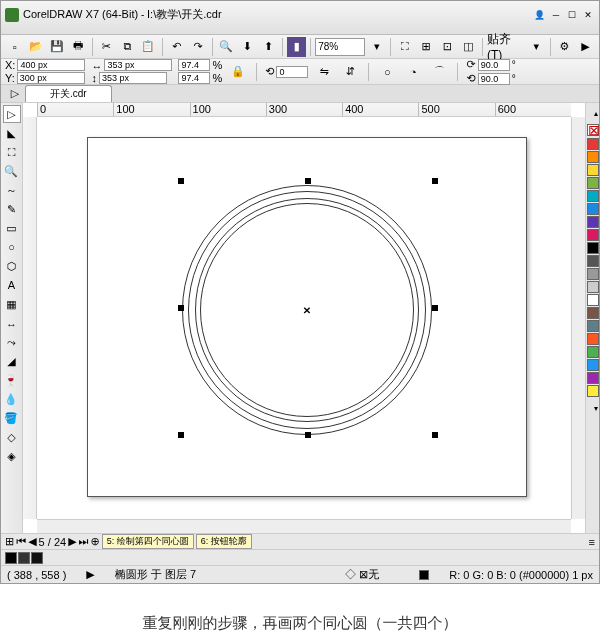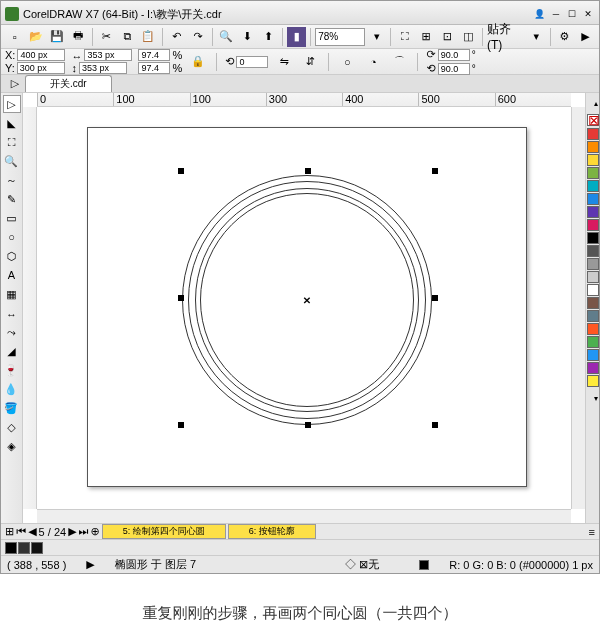--- a/index.html
+++ b/index.html
@@ -1,31 +1,31 @@
 <!DOCTYPE html>
 <html><head>
 <meta charset="utf-8">
 <style>
 *{margin:0;padding:0;box-sizing:border-box;font-family:"Microsoft YaHei",sans-serif;font-size:11px}
 body{background:#fff;width:600px}
 .app{background:#e5e5e5;border:1px solid #999}
-.titlebar{background:linear-gradient(#f5f5f5,#e0e0e0);height:24px;display:flex;align-items:flex-start;padding:6px 4px;border-bottom:1px solid #bbb}
+.titlebar{background:linear-gradient(#f5f5f5,#e0e0e0);height:34px;display:flex;align-items:flex-end;padding:12px 4px;border-bottom:1px solid #bbb}
 .titlebar .logo{width:14px;height:14px;background:#3a7d2e;border-radius:2px;margin-right:4px}
 .titlebar .title{flex:1;font-size:10px}
 .titlebar .wctrl{width:14px;height:14px;margin-left:2px;display:flex;align-items:center;justify-content:center;font-size:9px}
 .menubar{background:linear-gradient(#f0f0f0,#e5e5e5);height:20px;display:flex;align-items:center;padding:0 4px;border-bottom:1px solid #ccc}
 .menubar span{margin-right:8px;font-size:11px;cursor:pointer}
 .toolbar{background:linear-gradient(#f5f5f5,#e8e8e8);height:24px;display:flex;align-items:center;padding:0 4px;border-bottom:1px solid #ccc;gap:2px}
 .tbtn{width:20px;height:20px;display:flex;align-items:center;justify-content:center;border:1px solid transparent;cursor:pointer}
 .sep{width:1px;height:18px;background:#bbb;margin:0 2px}
 .zoom-input{width:50px;height:18px;font-size:10px;border:1px solid #999;background:#fff;padding:0 2px}
 .propbar{background:linear-gradient(#f5f5f5,#e8e8e8);height:26px;display:flex;align-items:center;padding:0 4px;border-bottom:1px solid #ccc;gap:6px}
 .propgroup{display:flex;flex-direction:column;gap:1px}
 .proprow{display:flex;align-items:center;gap:2px;font-size:10px}
-.propinput{width:48px;height:12px;font-size:9px;border:1px solid #999;background:#fff;padding:0 2px}
+.propinput{width:68px;height:12px;font-size:9px;border:1px solid #999;background:#fff;padding:0 2px}
 .tabbar{background:#e0e0e0;height:18px;display:flex;align-items:center;padding:0 4px;border-bottom:1px solid #ccc}
 .tab{background:#fff;border:1px solid #999;border-bottom:none;padding:1px 24px;font-size:10px;border-radius:3px 3px 0 0}
 .workspace{display:flex;height:430px;background:#fff}
 .toolbox{width:22px;background:linear-gradient(90deg,#f0f0f0,#e5e5e5);display:flex;flex-direction:column;align-items:center;padding-top:2px;gap:1px;border-right:1px solid #ccc}
 .tool{width:18px;height:18px;display:flex;align-items:center;justify-content:center;cursor:pointer;font-size:11px}
 .tool.active{background:#fff;border:1px solid #999}
 .canvas-area{flex:1;position:relative;background:#fff;overflow:hidden}
 .ruler-h{position:absolute;top:0;left:14px;right:14px;height:14px;background:linear-gradient(#f5f5f5,#eee);border-bottom:1px solid #ccc;font-size:8px;display:flex}
 .ruler-h span{flex:1;border-left:1px solid #bbb;padding-left:2px}
 .ruler-v{position:absolute;top:14px;left:0;bottom:14px;width:14px;background:linear-gradient(90deg,#f5f5f5,#eee);border-right:1px solid #ccc}
@@ -37,21 +37,21 @@
 .c2{width:238px;height:238px}
 .c3{width:224px;height:224px}
 .c4{width:214px;height:214px}
 .handle{position:absolute;width:6px;height:6px;background:#000}
 .center-x{position:absolute;left:50%;top:48%;transform:translate(-50%,-50%);font-weight:bold;font-size:10px}
 .colorbar{width:14px;background:#e5e5e5;display:flex;flex-direction:column;border-left:1px solid #ccc}
 .swatch{width:12px;height:12px;margin:1px;border:1px solid #666}
 .scrollh{position:absolute;bottom:0;left:14px;right:14px;height:14px;background:#eee;border-top:1px solid #ccc}
 .scrollv{position:absolute;right:0;top:14px;bottom:14px;width:14px;background:#eee;border-left:1px solid #ccc}
 .pagenav{background:#e8e8e8;height:16px;display:flex;align-items:center;padding:0 4px;border-top:1px solid #ccc;gap:2px;font-size:9px}
-.pagetab{background:#fde047;border:1px solid #999;padding:0 20px;font-size:9px}
+.pagetab{background:#fef9c3;border:1px solid #999;padding:0 4px;font-size:9px}
 .statusbar{background:#e8e8e8;height:18px;display:flex;align-items:center;padding:0 6px;border-top:1px solid #ccc;gap:20px;font-size:10px}
 .colorpalette{background:#e8e8e8;height:16px;display:flex;align-items:center;padding:0 4px;border-top:1px solid #ccc}
 .pswatch{width:12px;height:12px;border:1px solid #666;margin-right:1px}
 .caption{text-align:center;padding:30px 0;font-size:15px;color:#333}
 </style>
 </head>
 <body>
 
 <div class="app">
   <div class="titlebar">

